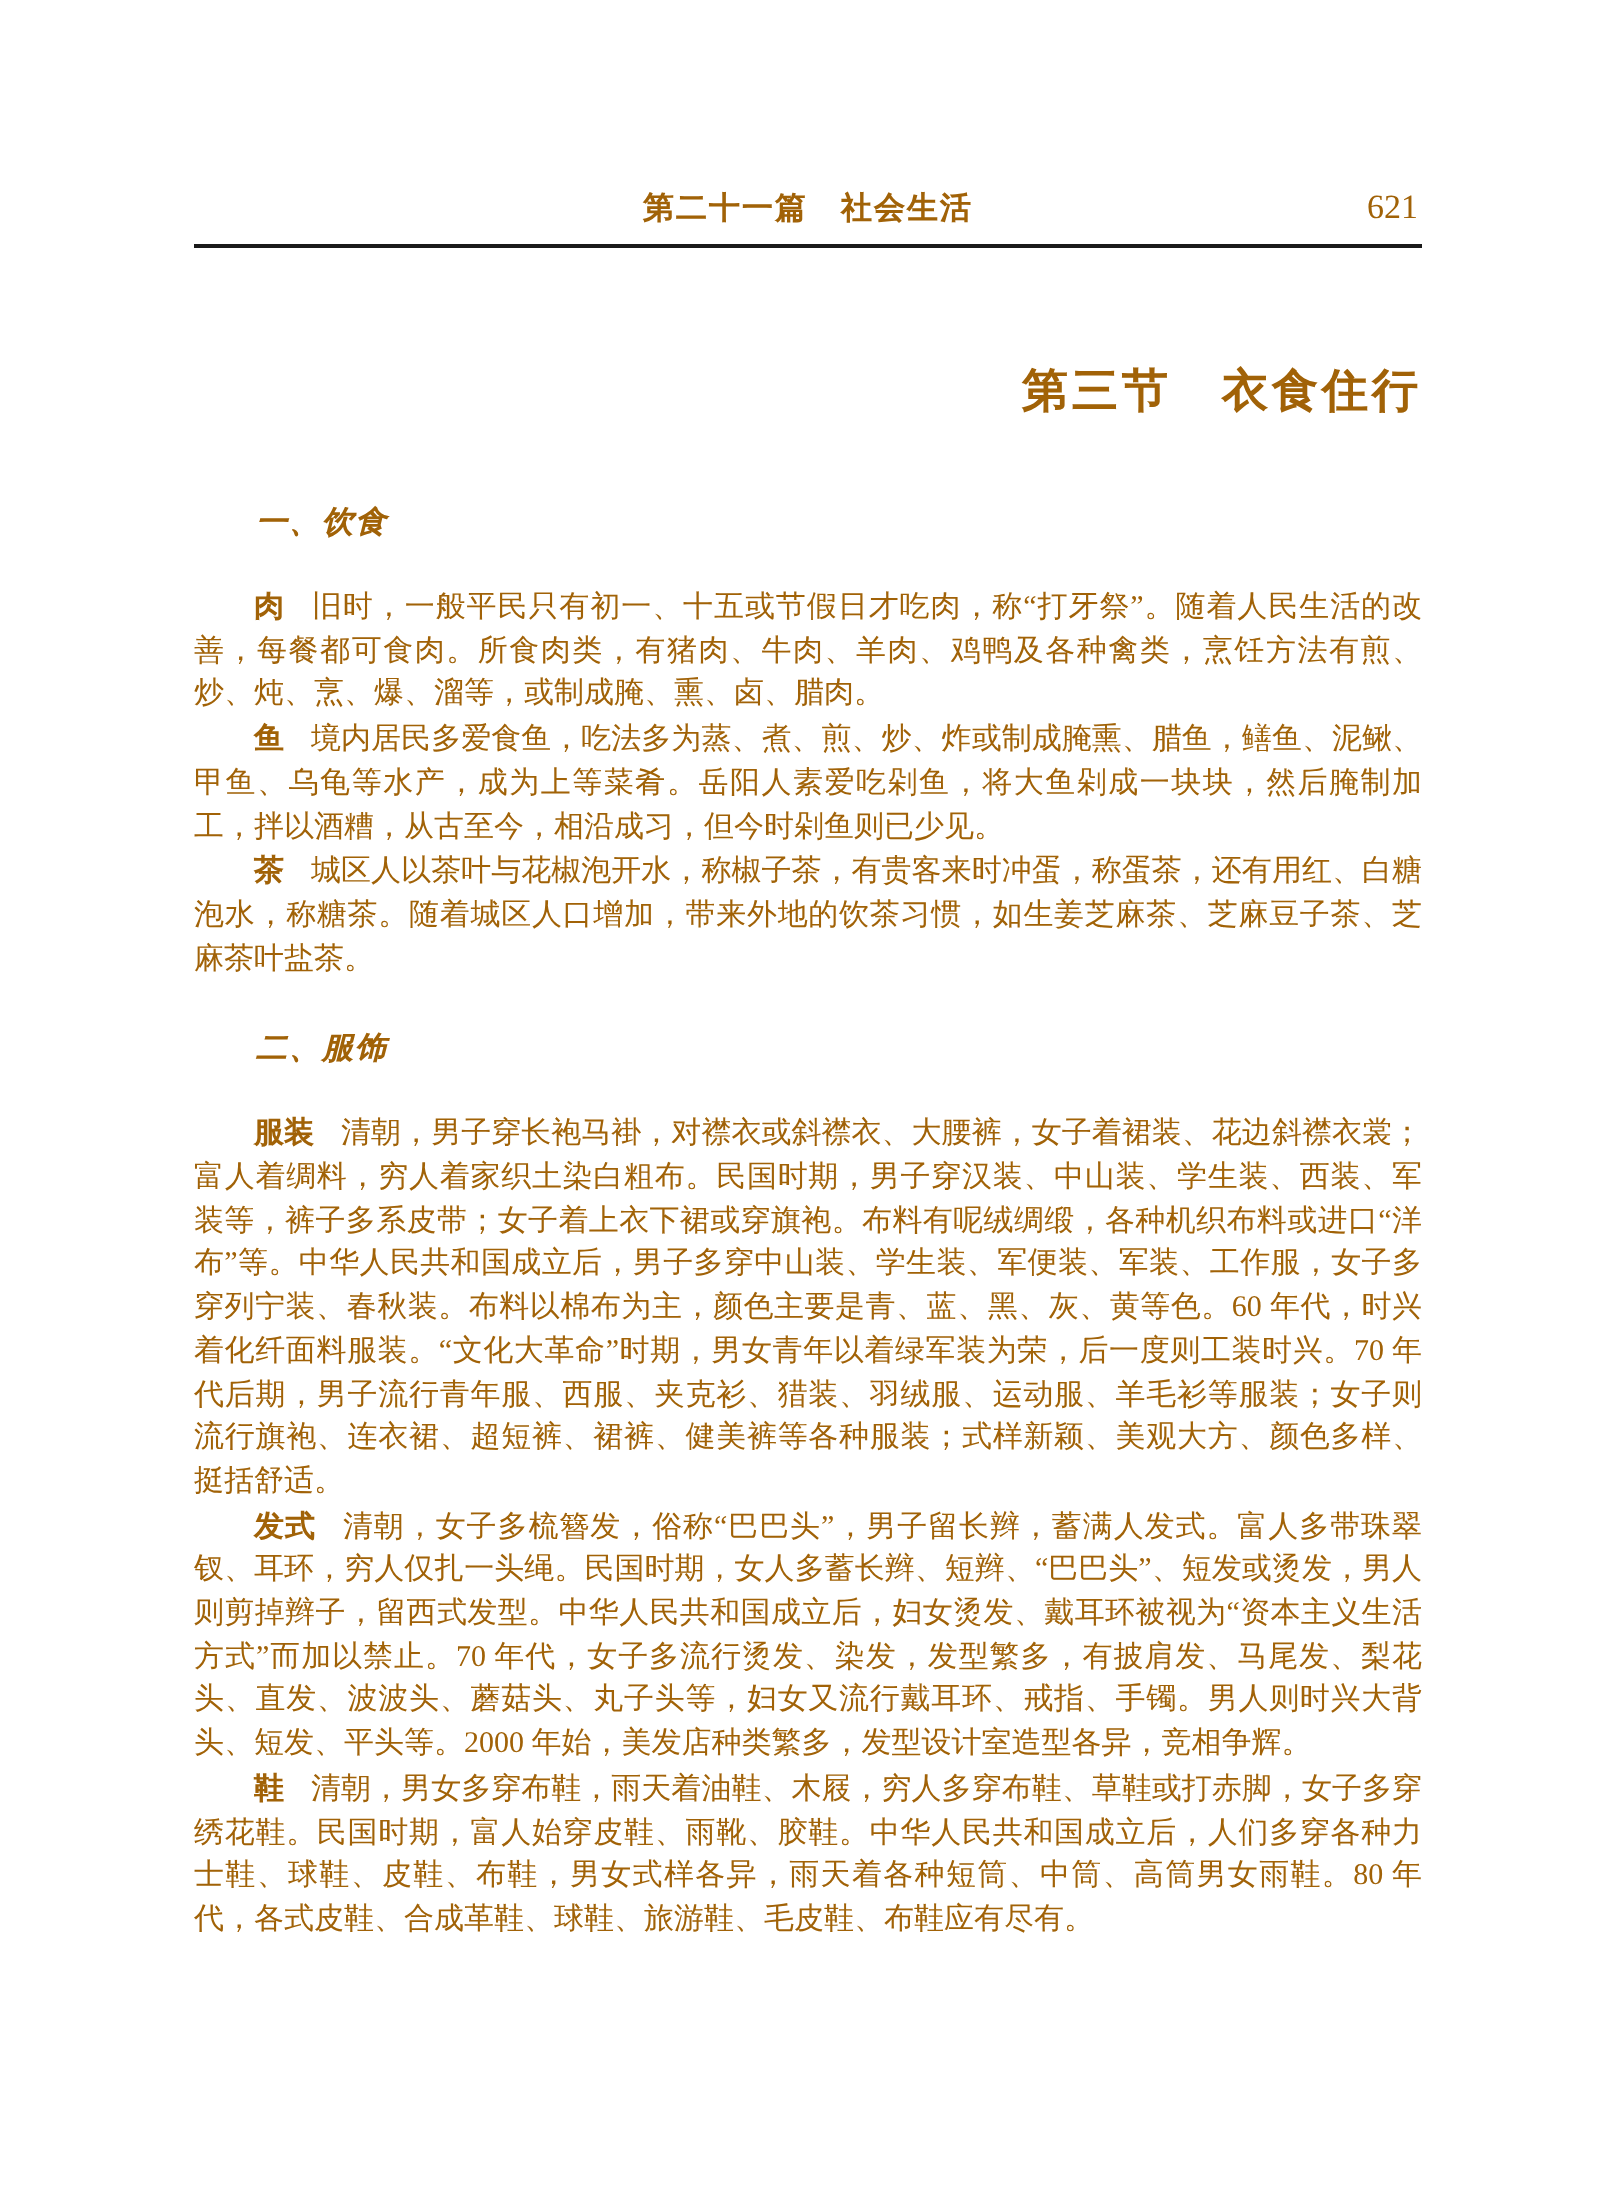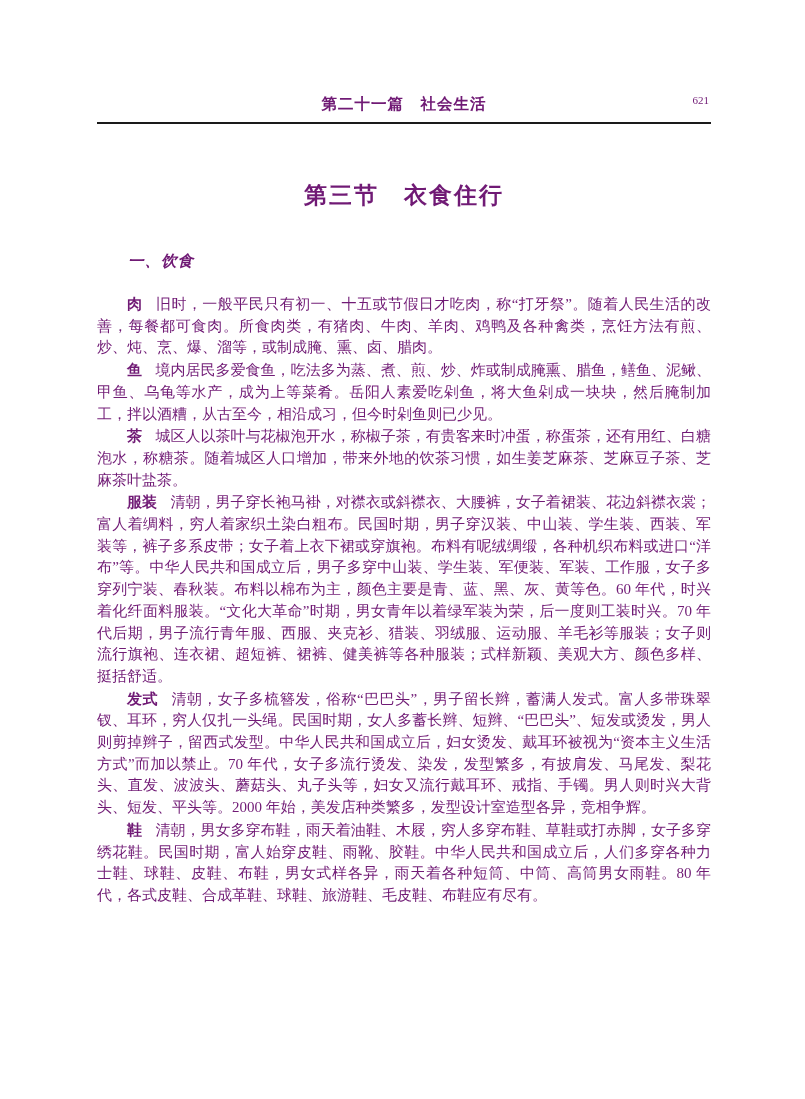--- a/index.html
+++ b/index.html
@@ -6,21 +6,21 @@
     margin: 0;
     padding: 0;
     background: #e8e8e8;
   }
   .page {
     position: relative;
     width: 805px;
     height: 1099px;
     margin: 0 auto;
     background: #ffffff;
-    color: #701a75;
+    color: #a16207;
     overflow: hidden;
     font-family: "Liberation Serif", serif;
   }
   .content {
     position: absolute;
     left: 97px;
     top: 94px;
     width: 614px;
   }
   
@@ -35,33 +35,33 @@
     font-weight: bold;
     font-size: 15.5px;
     letter-spacing: 1px;
     white-space: pre;
   }
   .page-number {
     position: absolute;
     right: 2px;
     top: 0;
     font-family: "Liberation Serif", serif;
-    font-size: 11px;
+    font-size: 17px;
     font-weight: normal;
   }
   .header-rule {
     margin-top: 6px;
     border: none;
     border-top: 2px solid #1a1a1a;
     height: 0;
   }
   
   .section-title {
     margin: 56px 0 0 0;
-    text-align: center;
+    text-align: right;
     font-family: "Liberation Sans", sans-serif;
     font-weight: bold;
     font-size: 23px;
     letter-spacing: 2px;
     white-space: pre;
   }
   
   .sub-heading {
     margin: 0;
     padding-left: 2em;
@@ -110,20 +110,21 @@
 
     <h2 class="sub-heading first">一、饮食</h2>
 
 
     <p class="para"><span class="term">肉</span><span>旧时，一般平民只有初一、十五或节假日才吃肉，称“打牙祭”。随着人民生活的改善，每餐都可食肉。所食肉类，有猪肉、牛肉、羊肉、鸡鸭及各种禽类，烹饪方法有煎、炒、炖、烹、爆、溜等，或制成腌、熏、卤、腊肉。</span></p>
 
     <p class="para"><span class="term">鱼</span><span>境内居民多爱食鱼，吃法多为蒸、煮、煎、炒、炸或制成腌熏、腊鱼，鳝鱼、泥鳅、甲鱼、乌龟等水产，成为上等菜肴。岳阳人素爱吃剁鱼，将大鱼剁成一块块，然后腌制加工，拌以酒糟，从古至今，相沿成习，但今时剁鱼则已少见。</span></p>
 
     <p class="para"><span class="term">茶</span><span>城区人以茶叶与花椒泡开水，称椒子茶，有贵客来时冲蛋，称蛋茶，还有用红、白糖泡水，称糖茶。随着城区人口增加，带来外地的饮茶习惯，如生姜芝麻茶、芝麻豆子茶、芝麻茶叶盐茶。</span></p>
 
+    <h2 class="sub-heading second">二、服饰</h2>
 
     <p class="para"><span class="term">服装</span><span>清朝，男子穿长袍马褂，对襟衣或斜襟衣、大腰裤，女子着裙装、花边斜襟衣裳；富人着绸料，穷人着家织土染白粗布。民国时期，男子穿汉装、中山装、学生装、西装、军装等，裤子多系皮带；女子着上衣下裙或穿旗袍。布料有呢绒绸缎，各种机织布料或进口“洋布”等。中华人民共和国成立后，男子多穿中山装、学生装、军便装、军装、工作服，女子多穿列宁装、春秋装。布料以棉布为主，颜色主要是青、蓝、黑、灰、黄等色。60 年代，时兴着化纤面料服装。“文化大革命”时期，男女青年以着绿军装为荣，后一度则工装时兴。70 年代后期，男子流行青年服、西服、夹克衫、猎装、羽绒服、运动服、羊毛衫等服装；女子则流行旗袍、连衣裙、超短裤、裙裤、健美裤等各种服装；式样新颖、美观大方、颜色多样、挺括舒适。</span></p>
 
 
     <p class="para"><span class="term">发式</span><span>清朝，女子多梳簪发，俗称“巴巴头”，男子留长辫，蓄满人发式。富人多带珠翠钗、耳环，穷人仅扎一头绳。民国时期，女人多蓄长辫、短辫、“巴巴头”、短发或烫发，男人则剪掉辫子，留西式发型。中华人民共和国成立后，妇女烫发、戴耳环被视为“资本主义生活方式”而加以禁止。70 年代，女子多流行烫发、染发，发型繁多，有披肩发、马尾发、梨花头、直发、波波头、蘑菇头、丸子头等，妇女又流行戴耳环、戒指、手镯。男人则时兴大背头、短发、平头等。2000 年始，美发店种类繁多，发型设计室造型各异，竞相争辉。</span></p>
 
     <p class="para"><span class="term">鞋</span><span>清朝，男女多穿布鞋，雨天着油鞋、木屐，穷人多穿布鞋、草鞋或打赤脚，女子多穿绣花鞋。民国时期，富人始穿皮鞋、雨靴、胶鞋。中华人民共和国成立后，人们多穿各种力士鞋、球鞋、皮鞋、布鞋，男女式样各异，雨天着各种短筒、中筒、高筒男女雨鞋。80 年代，各式皮鞋、合成革鞋、球鞋、旅游鞋、毛皮鞋、布鞋应有尽有。</span></p>
 
   </div>
 </div>

